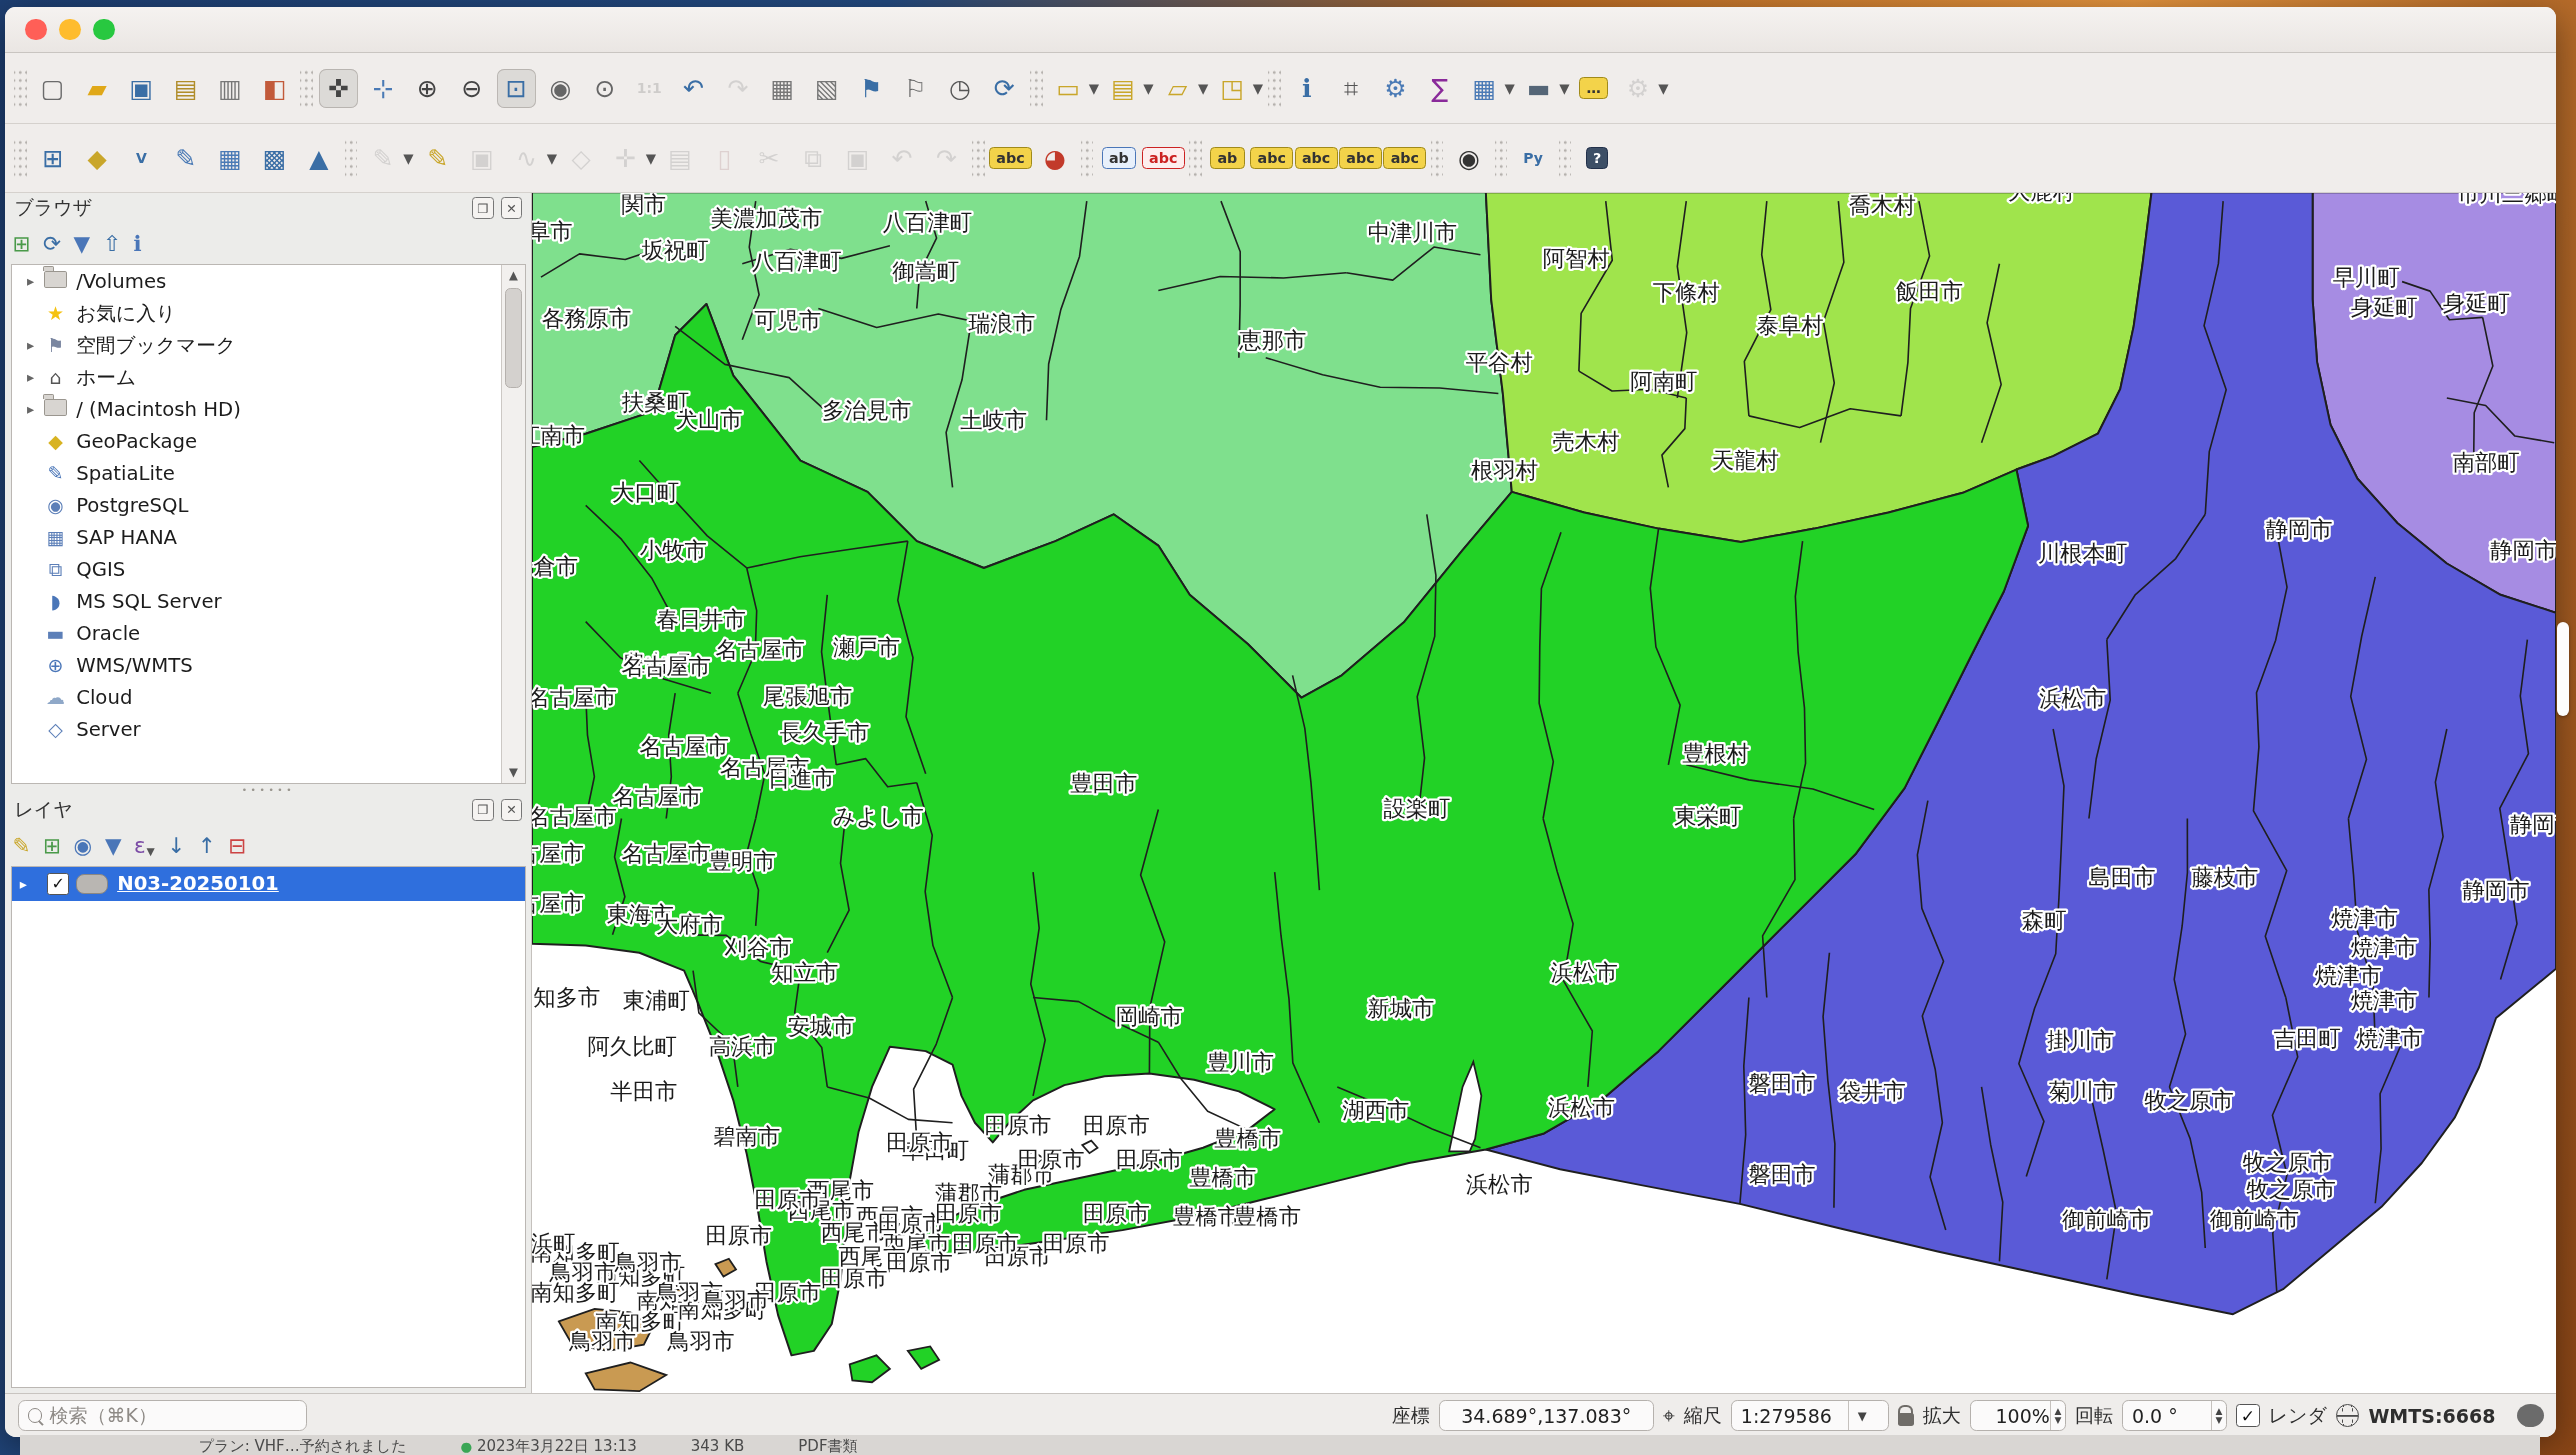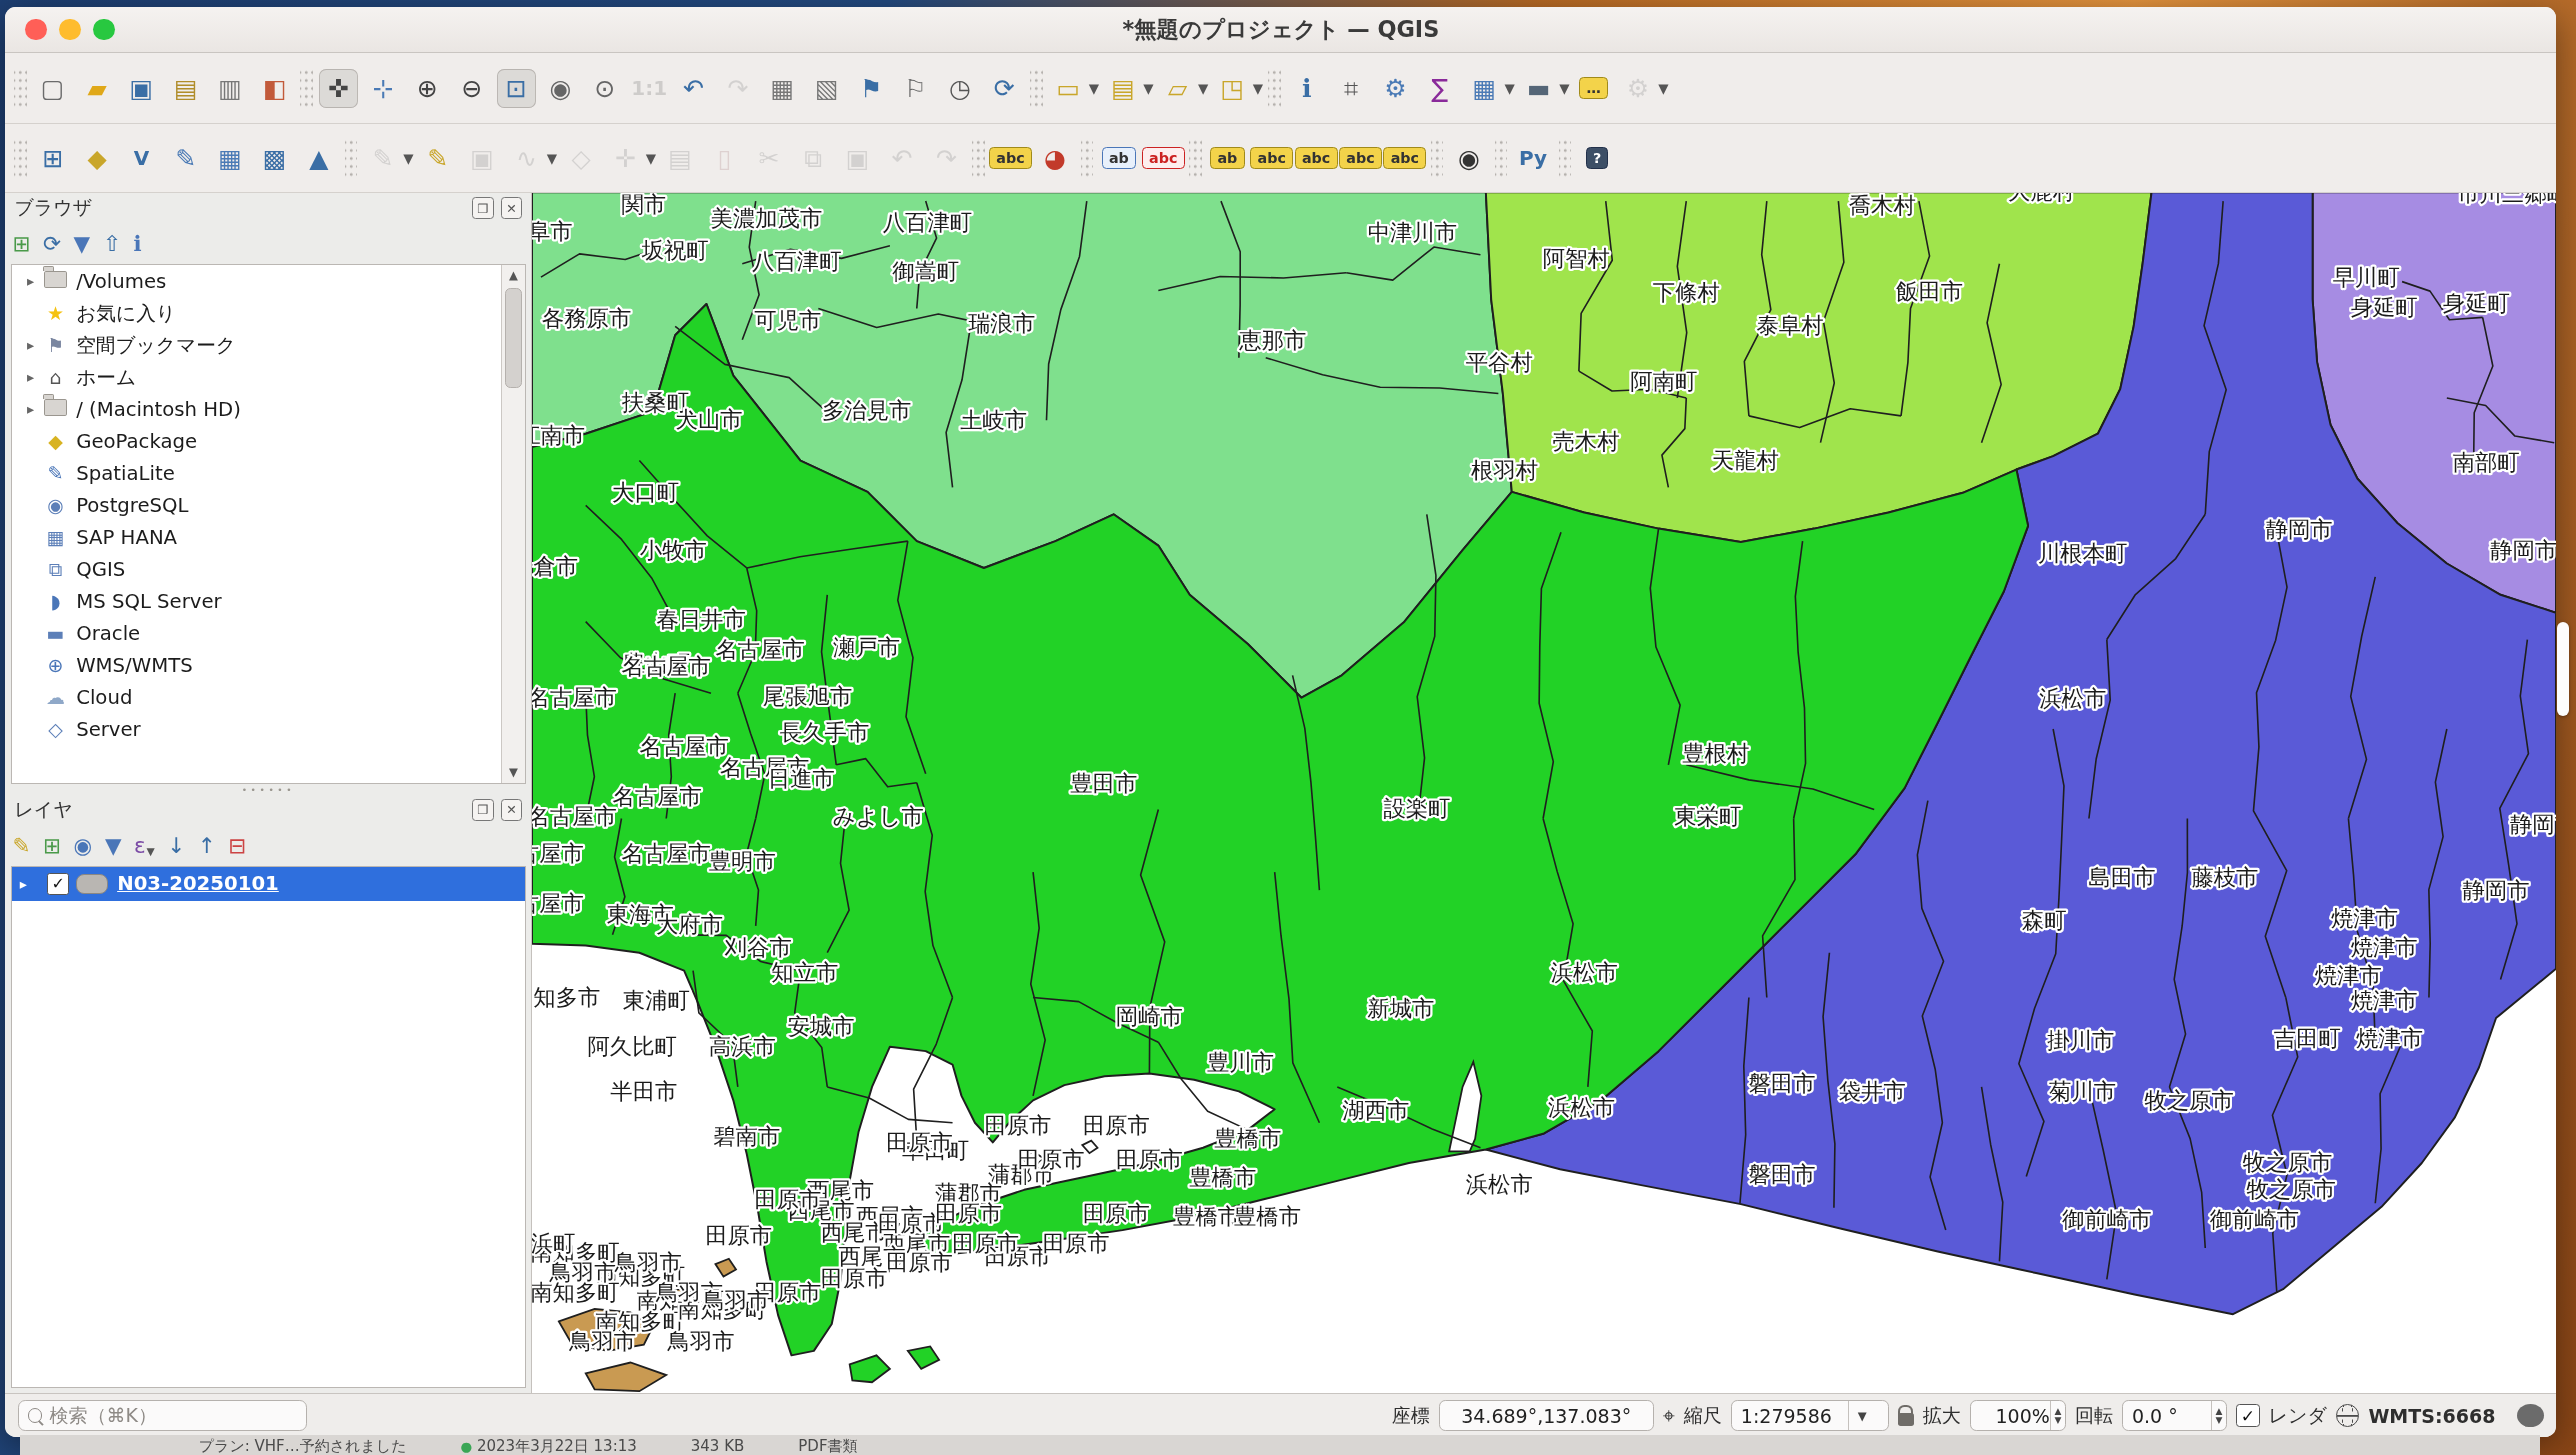--- a/index.html
+++ b/index.html
@@ -26,21 +26,21 @@
     position:absolute;left:0;right:0;text-align:center;font-size:22.4px;font-weight:bold;color:#3a3a3a;
   }
   
   .toolbar{flex:0 0 auto;display:flex;align-items:center;background:#f0edeb;border-bottom:0.9px solid #d5d1cd;padding:0 5.4px;}
   #toolbar-row-1{height:70px;}
   #toolbar-row-2{height:68px;}
   .tbi{
     width:39px;height:39px;margin:0 2.7px;border-radius:7.2px;display:flex;align-items:center;justify-content:center;
     font-size:25px;line-height:1;position:relative;flex:0 0 auto;
   }
-  .tbi.small-glyph{font-size:20px;font-weight:bold;}
+  .tbi.small-glyph{font-size:14px;font-weight:bold;}
   .tbi.active{background:#dcdad7;box-shadow:inset 0 0 0 0.9px #b8b4b0;}
   .tbi.disabled{opacity:.32;}
   .tb-sep{width:12.5px;height:39px;margin:0 3.6px;flex:0 0 auto;
     background-image:radial-gradient(circle,#b5b1ad 1.4px,transparent 1.6px);
     background-size:6.3px 8px;background-position:center;background-repeat:repeat;}
   .dd{font-size:13.4px;color:#555;margin:0 1.8px 0 -1.8px;align-self:center;flex:0 0 auto;}
   .tag{display:inline-flex;align-items:center;justify-content:center;border-radius:4.5px;
     font-size:14.3px;font-weight:bold;padding:2.7px 6.3px;}
   .tag-yellow{background:#f3d34a;border:1.8px solid #a08a1a;color:#333;}
   .tag-blue{background:#e8f0fb;border:1.8px solid #4a76b8;color:#333;}
@@ -114,21 +114,20 @@
   #bg-scroll-indicator{position:absolute;right:7.2px;top:622px;width:11.6px;height:94px;background:#fdfdfd;border-radius:6.3px;box-shadow:0 0.9px 3.6px rgba(0,0,0,.35);}
 </style>
 </head>
 <body>
 
 <div id="qgis-window">
   <div id="titlebar">
     <div class="traffic t-red"></div>
     <div class="traffic t-yellow"></div>
     <div class="traffic t-green"></div>
-    <div id="title-text">*無題のプロジェクト — QGIS</div>
   </div>
 
   <div id="toolbar-row-1" class="toolbar">
       <div class="tb-sep"></div>
       <div class="tbi" style="color: rgb(107, 107, 107);">▢</div>
       <div class="tbi" style="color: rgb(224, 168, 24);">▰</div>
       <div class="tbi" style="color: rgb(58, 110, 165);">▣</div>
       <div class="tbi" style="color: rgb(176, 141, 42);">▤</div>
       <div class="tbi" style="color: rgb(119, 119, 119);">▥</div>
       <div class="tbi" style="color: rgb(194, 90, 58);">◧</div>

